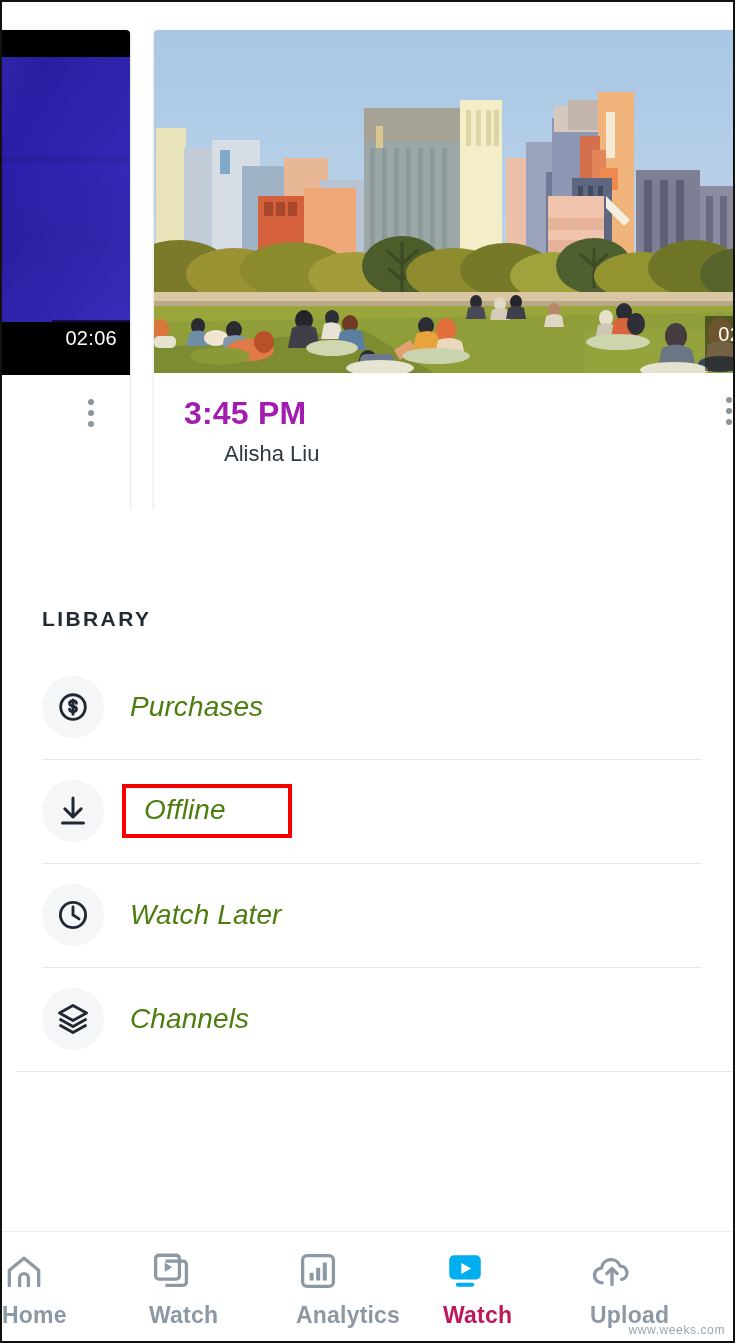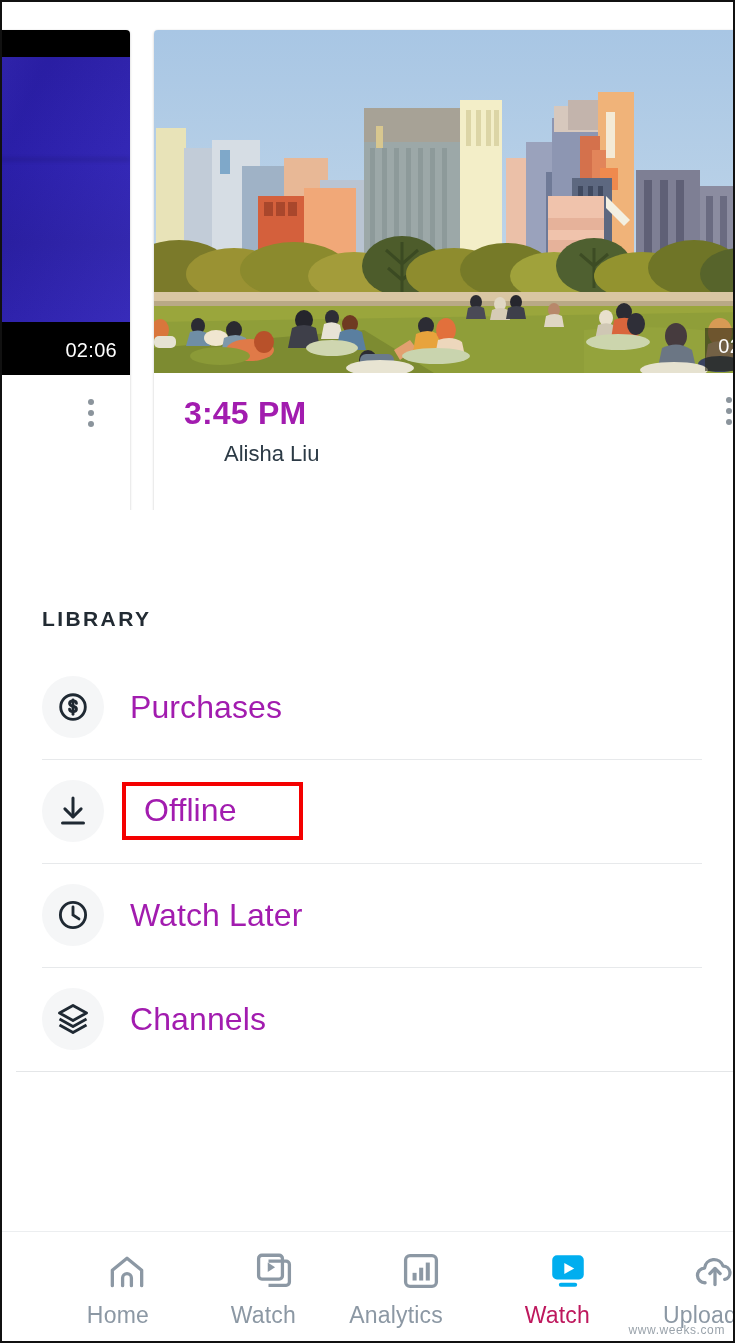--- a/index.html
+++ b/index.html
@@ -51,21 +51,21 @@
     content:""; position:absolute; left:0; right:0; top:38%;
     height:3px; background:rgba(0,0,0,0.14); filter:blur(2px);
   }
 
   .dur-badge {
     position:absolute; bottom:0; right:0;
     background:rgba(0,0,0,0.62);
     color:#fff;
     font-size:20px;
     letter-spacing:0.3px;
-    padding:7px 13px 13px 13px;
+    padding:7px 13px 25px 13px;
   }
   .vcard.right .dur-badge{
     bottom:2px; right:-6px;
     background:rgba(40,40,20,0.60);
   }
 
   .meta { position:relative; padding:22px 24px 0 30px; }
   .meta .title {
     font-size:32px; font-weight:bold; color:#a21caf; letter-spacing:0.2px;
   }
@@ -109,23 +109,24 @@
     height:1px; background:#e7e9eb;
   }
   .lib-icon {
     width:62px; height:62px; border-radius:50%;
     background:#f5f6f7;
     display:flex; align-items:center; justify-content:center;
     flex:none;
   }
   .lib-label {
     margin-left:26px;
-    font-size:32px;
-    color:#a21caf;
+    font-size:28px;
+    color:#4d7c0f;
     letter-spacing:0.1px;
+    font-style:italic;
   }
   .lib-row.highlight .lib-label{
     border:4px solid #f40000;
     padding:8px 62px 10px 18px;
     margin-left:18px;
     line-height:1;
   }
   .lib-bottom-rule{
     margin-top:0; height:1px; background:#e4e6e8;
     margin-left:14px; margin-right:0;
@@ -135,23 +136,24 @@
   .bottomnav {
     position:absolute; left:0; bottom:0;
     width:735px; height:110px;
     background:#fff;
     border-top:1px solid #eceef0;
     display:flex;
   }
   .nav-item {
     flex:1;
     display:flex; flex-direction:column;
-    align-items:flex-end; justify-content:center;
+    align-items:flex-start; justify-content:center;
     gap:9px;
     padding-top:4px;
+    font-weight:bold;
   }
   .nav-label { font-size:23px; color:#8c98a4; letter-spacing:0.2px; }
   .nav-item.active .nav-label { color:#be185d; }
   .nav-ico { width:44px; height:44px; display:block; }
 
   .watermark{
     position:absolute; right:8px; bottom:4px;
     font-size:12px; color:#9aa3ab; letter-spacing:0.6px;
     font-family:"Liberation Sans", sans-serif;
   }

